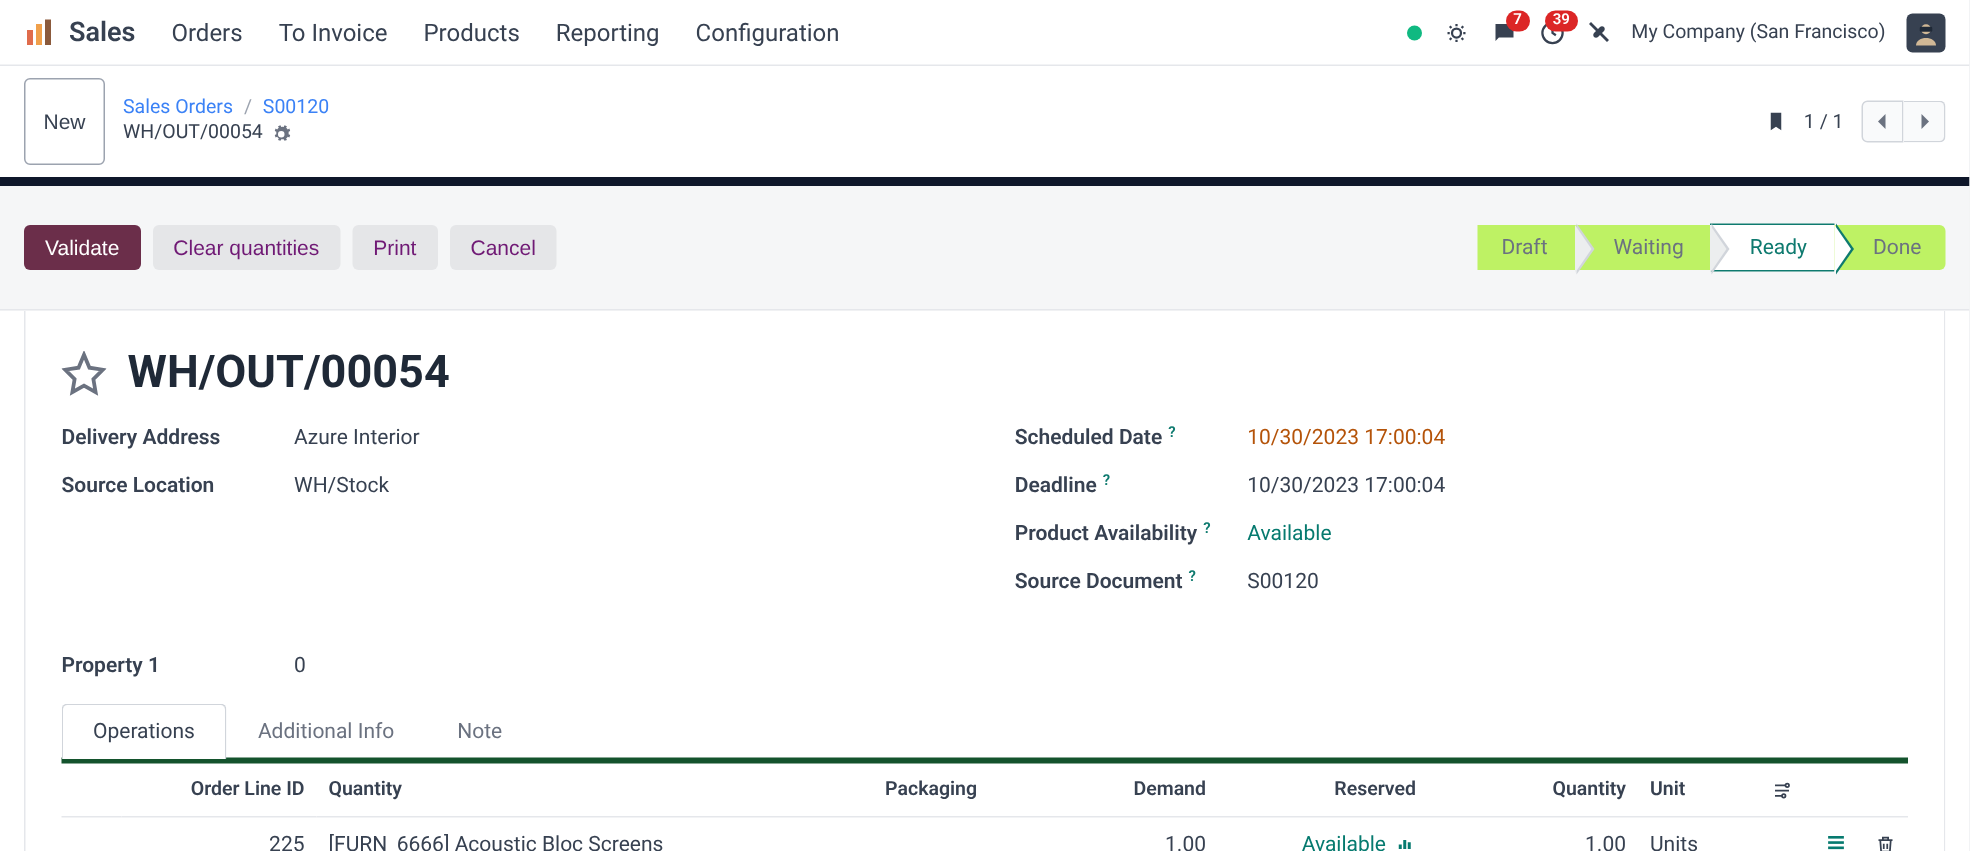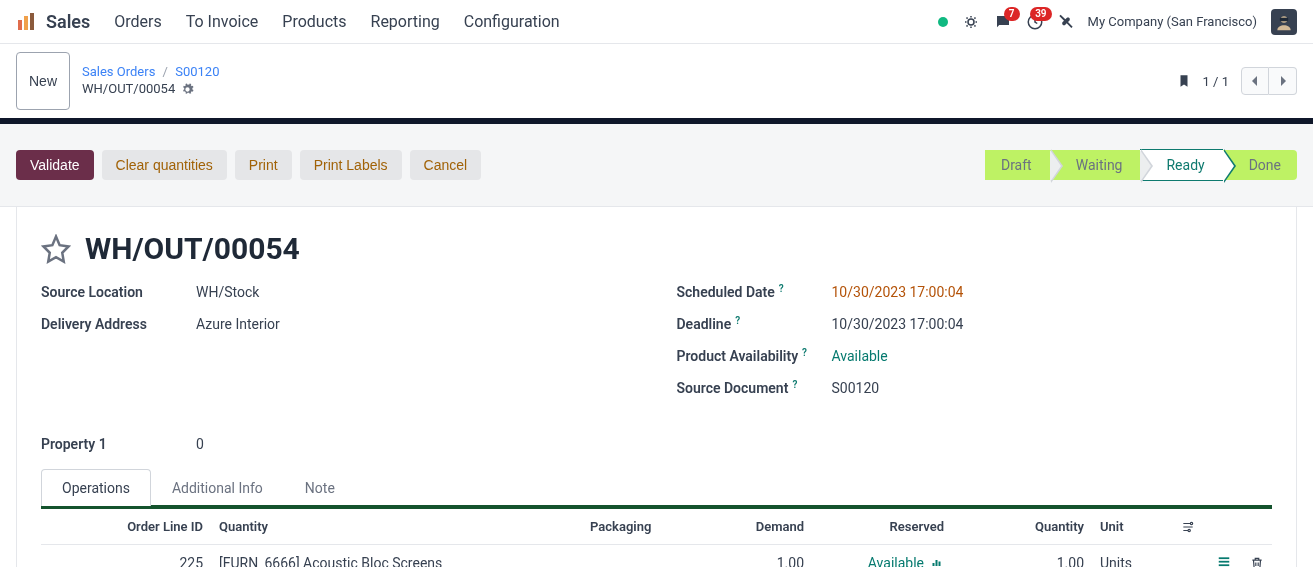--- a/index.html
+++ b/index.html
@@ -28,21 +28,21 @@
 .crumb-line2 { font-size: 13px; color: #374151; display: flex; align-items: center; gap: 6px; }
 .crumb-right { margin-left: auto; display: flex; align-items: center; gap: 12px; }
 .pager-text { font-size: 13px; color: #374151; }
 .pager-btn { width: 28px; height: 28px; border: 1px solid #d1d5db; background: #f9fafb; display: flex; align-items: center; justify-content: center; cursor: pointer; color: #6b7280; }
 .pager-btns { display: flex; }
 .pager-btns .pager-btn:first-child { border-radius: 4px 0 0 4px; }
 .pager-btns .pager-btn:last-child { border-radius: 0 4px 4px 0; border-left: none; }
 
 
 .action-bar { display: flex; align-items: center; padding: 25px 16px; background: #f5f6f7; border-top: 6px solid #0f172a; border-bottom: 1px solid #e5e7eb; }
-.btn { padding: 7px 14px; border-radius: 4px; font-size: 14px; cursor: pointer; border: none; background: #e5e6e8; color: #a16207; margin-right: 8px; }
+.btn { padding: 7px 14px; border-radius: 4px; font-size: 14px; cursor: pointer; border: none; background: #e5e6e8; color: #701a75; margin-right: 8px; }
 .btn-primary { background: #6b2e4a; color: #fff; }
 .status-pipe { margin-left: auto; display: flex; align-items: center; }
 .status-step { position: relative; padding: 7px 18px 7px 26px; font-size: 14px; color: #6b7280; background: #bef264; }
 .status-step.first { padding-left: 16px; }
 .status-step::after { content: ""; position: absolute; right: -11px; top: 0; width: 0; height: 0; border-top: 16px solid transparent; border-bottom: 16px solid transparent; border-left: 11px solid #eceeef; z-index: 2; }
 .status-step::before { content: ""; position: absolute; right: -13px; top: -1px; width: 0; height: 0; border-top: 17px solid transparent; border-bottom: 17px solid transparent; border-left: 12px solid #d1d5db; z-index: 1; }
 .status-step.active { background: #fff; color: #0e7a6f; border-top: 1px solid #0e7a6f; border-bottom: 1px solid #0e7a6f; }
 .status-step.active::after { border-left-color: #fff; }
 .status-step.active::before { border-left-color: #0e7a6f; }
 .status-step.last::after, .status-step.last::before { display: none; }
@@ -171,21 +171,20 @@
           </svg>
       </span>
     </div>
   </div>
 </div>
 
 <div class="action-bar">
   <button class="btn btn-primary">Validate</button>
   <button class="btn">Clear quantities</button>
   <button class="btn">Print</button>
-  <button class="btn">Print Labels</button>
   <button class="btn">Cancel</button>
   <div class="status-pipe">
     <div class="status-step first">Draft</div>
     <div class="status-step">Waiting</div>
     <div class="status-step active">Ready</div>
     <div class="status-step last">Done</div>
   </div>
 </div>
 
 <div class="form-wrap">
@@ -194,26 +193,26 @@
       <svg width="30" height="30" viewBox="0 0 24 24" fill="none" stroke="#6b7280" stroke-width="2">
           <path d="M12 2l2.9 6.9L22 10l-5 5 1.2 7L12 18.5 5.8 22 7 15l-5-5 7.1-1.1L12 2z"></path>
         </svg>
     </span>
     <h1 class="rec-title">WH/OUT/00054</h1>
   </div>
 
   <div class="field-cols">
     <div class="field-col">
       <div class="field-row">
+        <div class="field-label">Delivery Address</div>
+        <div class="field-val">Azure Interior</div>
+      </div>
+      <div class="field-row">
         <div class="field-label">Source Location</div>
         <div class="field-val">WH/Stock</div>
-      </div>
-      <div class="field-row">
-        <div class="field-label">Delivery Address</div>
-        <div class="field-val">Azure Interior</div>
       </div>
     </div>
     <div class="field-col">
       <div class="field-row">
         <div class="field-label">
           <span>Scheduled Date</span>
             <span class="help-q">?</span>
         </div>
         <div class="field-val val-warn">10/30/2023 17:00:04</div>
       </div>

